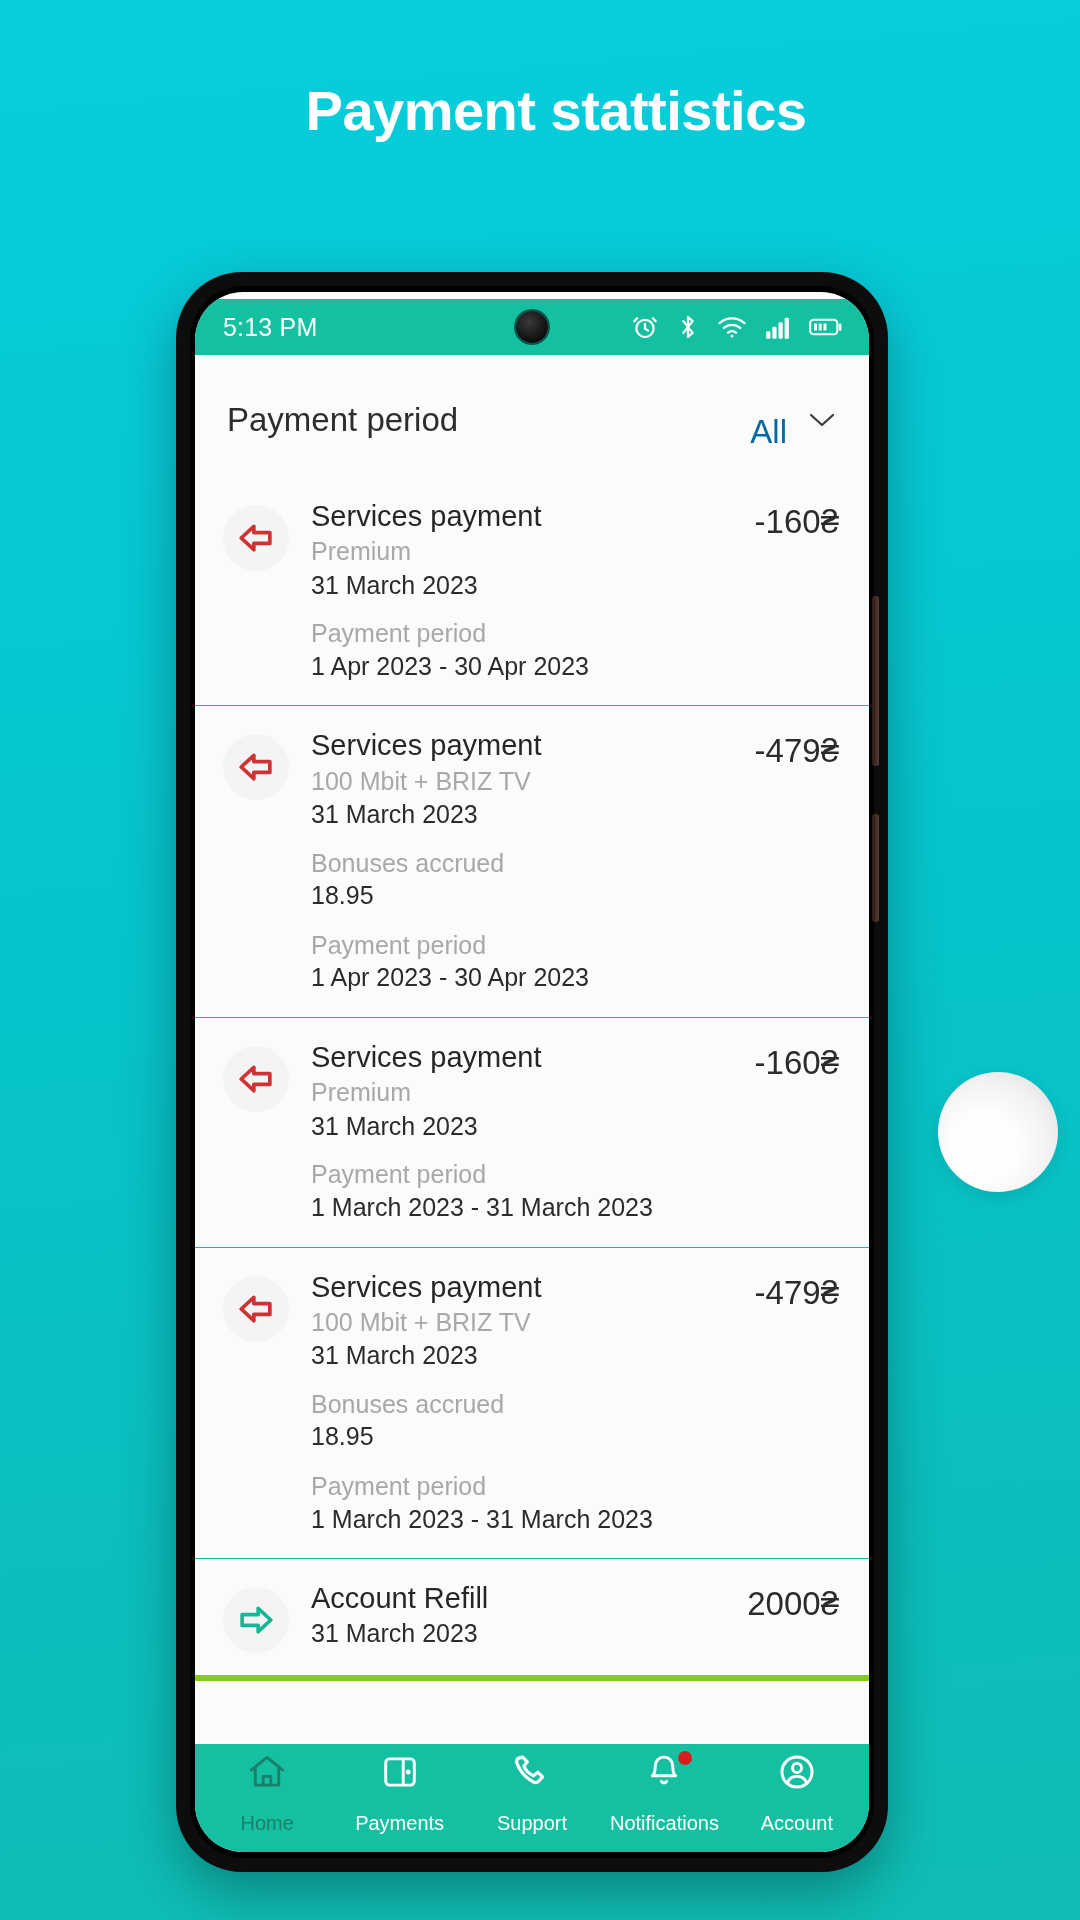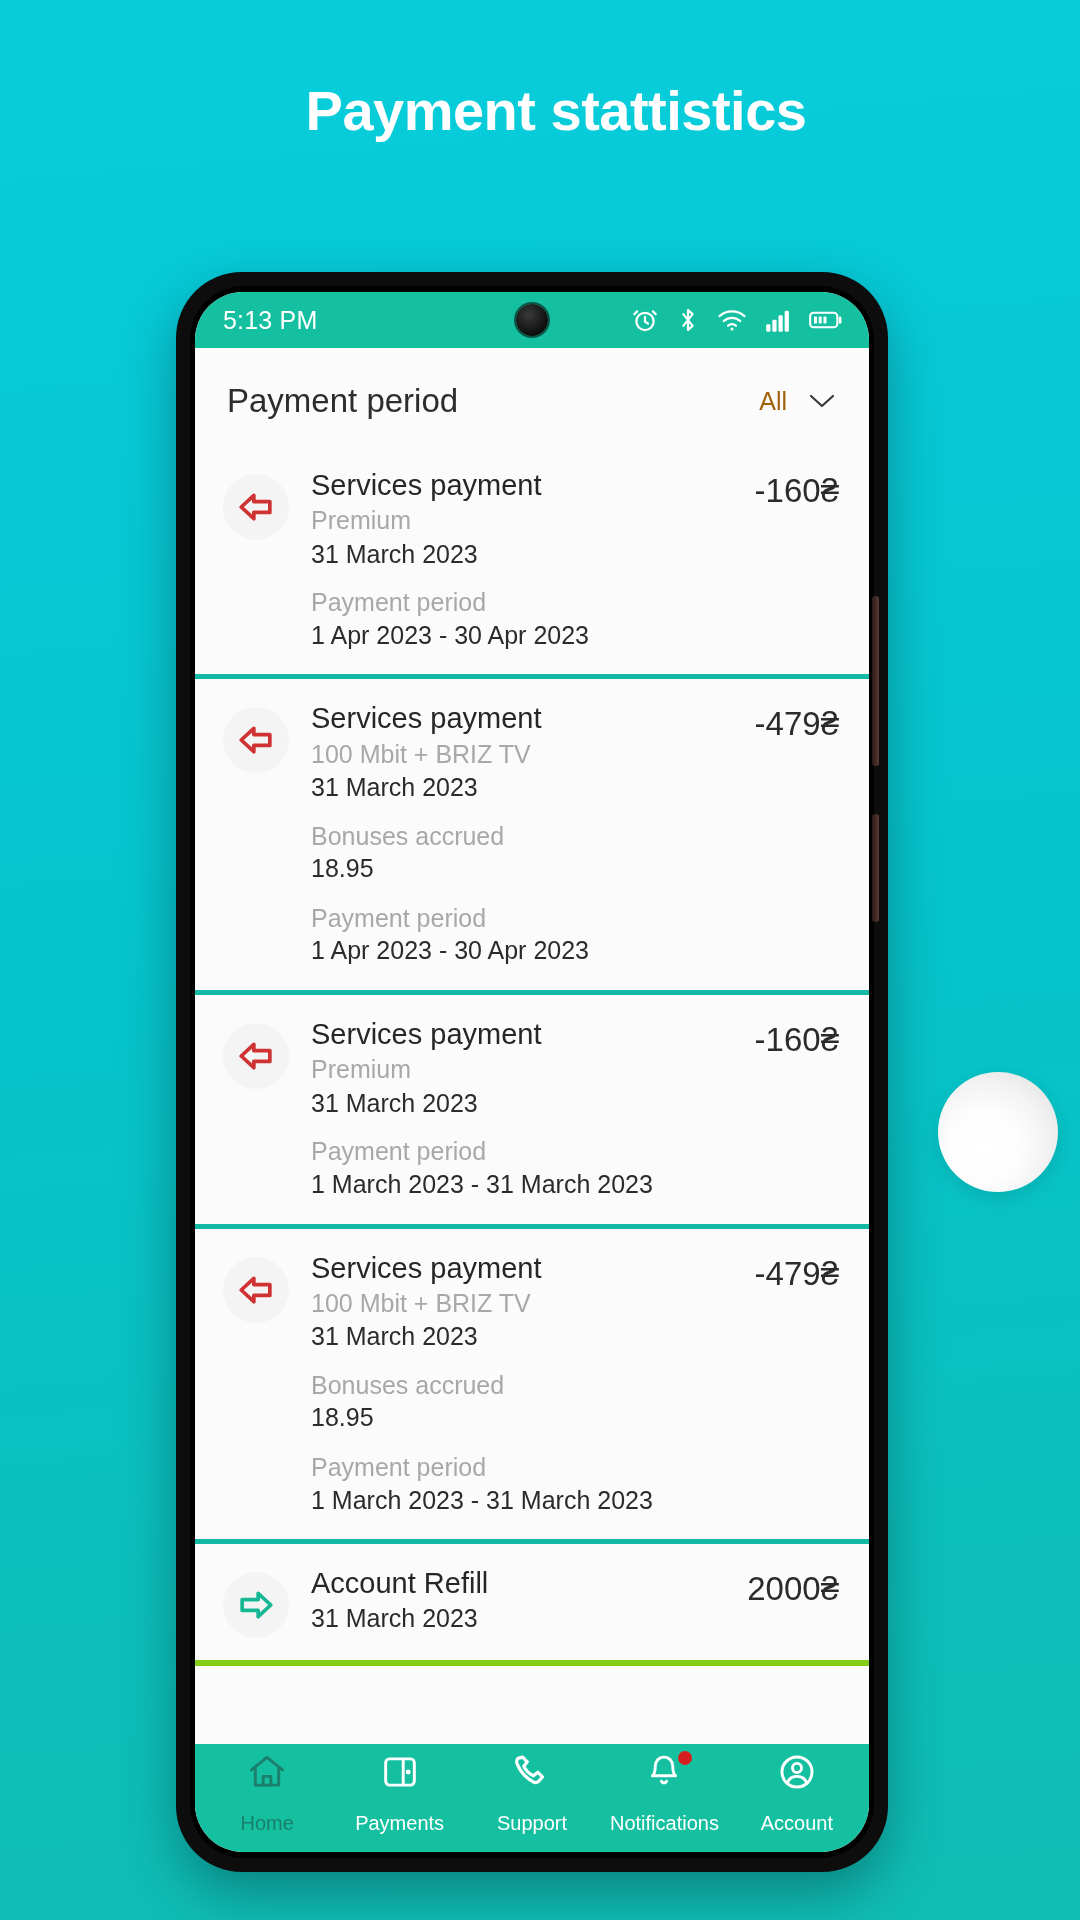--- a/index.html
+++ b/index.html
@@ -61,20 +61,21 @@
   .side-btn.b2{ top:528px; height:108px; }
 
   
   .status-bar{
     height:56px; flex:0 0 56px;
     background:#14c0a0;
     display:flex; align-items:center;
     padding:0 26px 0 28px;
     color:#fff;
     position:relative;
+    margin-top:7px;
   }
   .status-time{ font-size:25px; font-weight:500; letter-spacing:0.2px; }
   .status-icons{ margin-left:auto; display:flex; align-items:center; gap:18px; }
   .status-icons svg{ display:block; }
   .camera-dot{
     position:absolute; left:50%; top:50%;
     transform:translate(-50%,-50%);
     width:32px; height:32px; border-radius:50%;
     background:radial-gradient(circle at 40% 34%, #3a3a3a 0%, #161616 55%, #000 100%);
     box-shadow:0 0 0 2px rgba(0,0,0,0.55);
@@ -85,29 +86,29 @@
     flex:0 0 auto;
     display:flex; align-items:center;
     padding:34px 30px 26px 32px;
     background:#fbfbfb;
   }
   .app-header .title{ font-size:33px; color:#2d2d2d; }
   .period-select{
     margin-left:auto; display:flex; align-items:center; gap:22px;
     padding-right:4px;
   }
-  .period-select .value{ font-size:25px; color:#a16207; }
+  .period-select .value{ font-size:33px; color:#0369a1;margin-top:24px; }
   .chev{ width:26px; height:16px; }
 
   
   .tx-list{ flex:1 1 auto; overflow:hidden; background:#fbfbfb; }
   .tx-row{
     display:flex; align-items:flex-start;
     padding:22px 30px 22px 28px;
-    border-bottom:5px solid #14b8a6;
+    border-bottom:1px solid #14b8a6;
   }
   .tx-row:last-child{ border-bottom:6px solid #84cc16; }
   .tx-icon{
     flex:0 0 66px; width:66px; height:66px; border-radius:50%;
     background:#f4f4f4;
     display:flex; align-items:center; justify-content:center;
     margin-top:6px;
   }
   .tx-body{ flex:1 1 auto; padding-left:22px; padding-right:10px; }
   .tx-title{ font-size:29px; color:#262626; line-height:1.18; }

